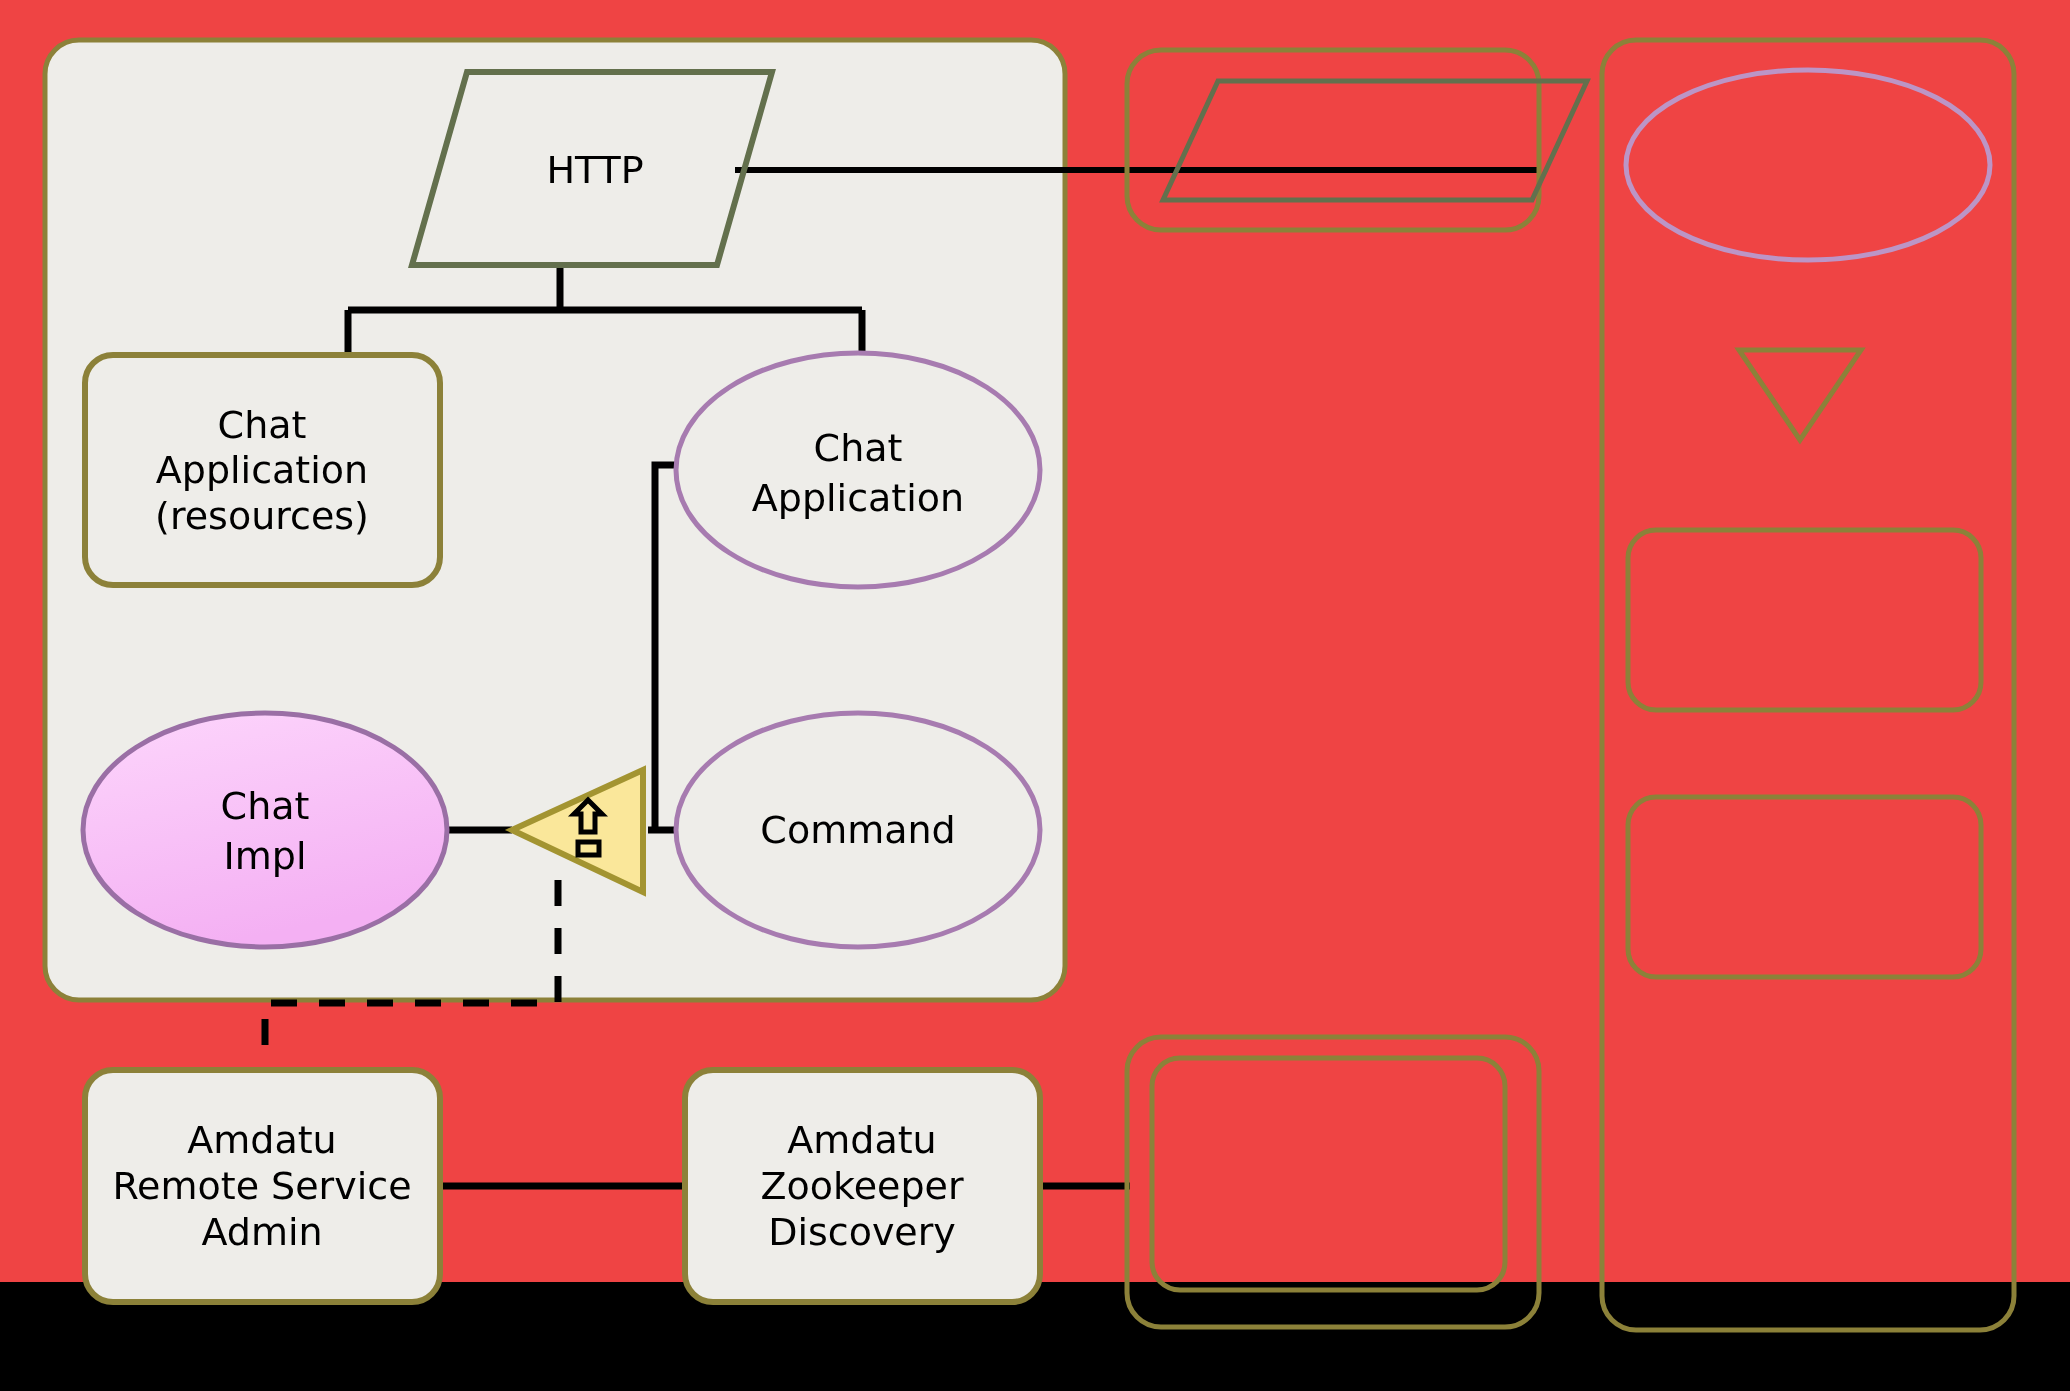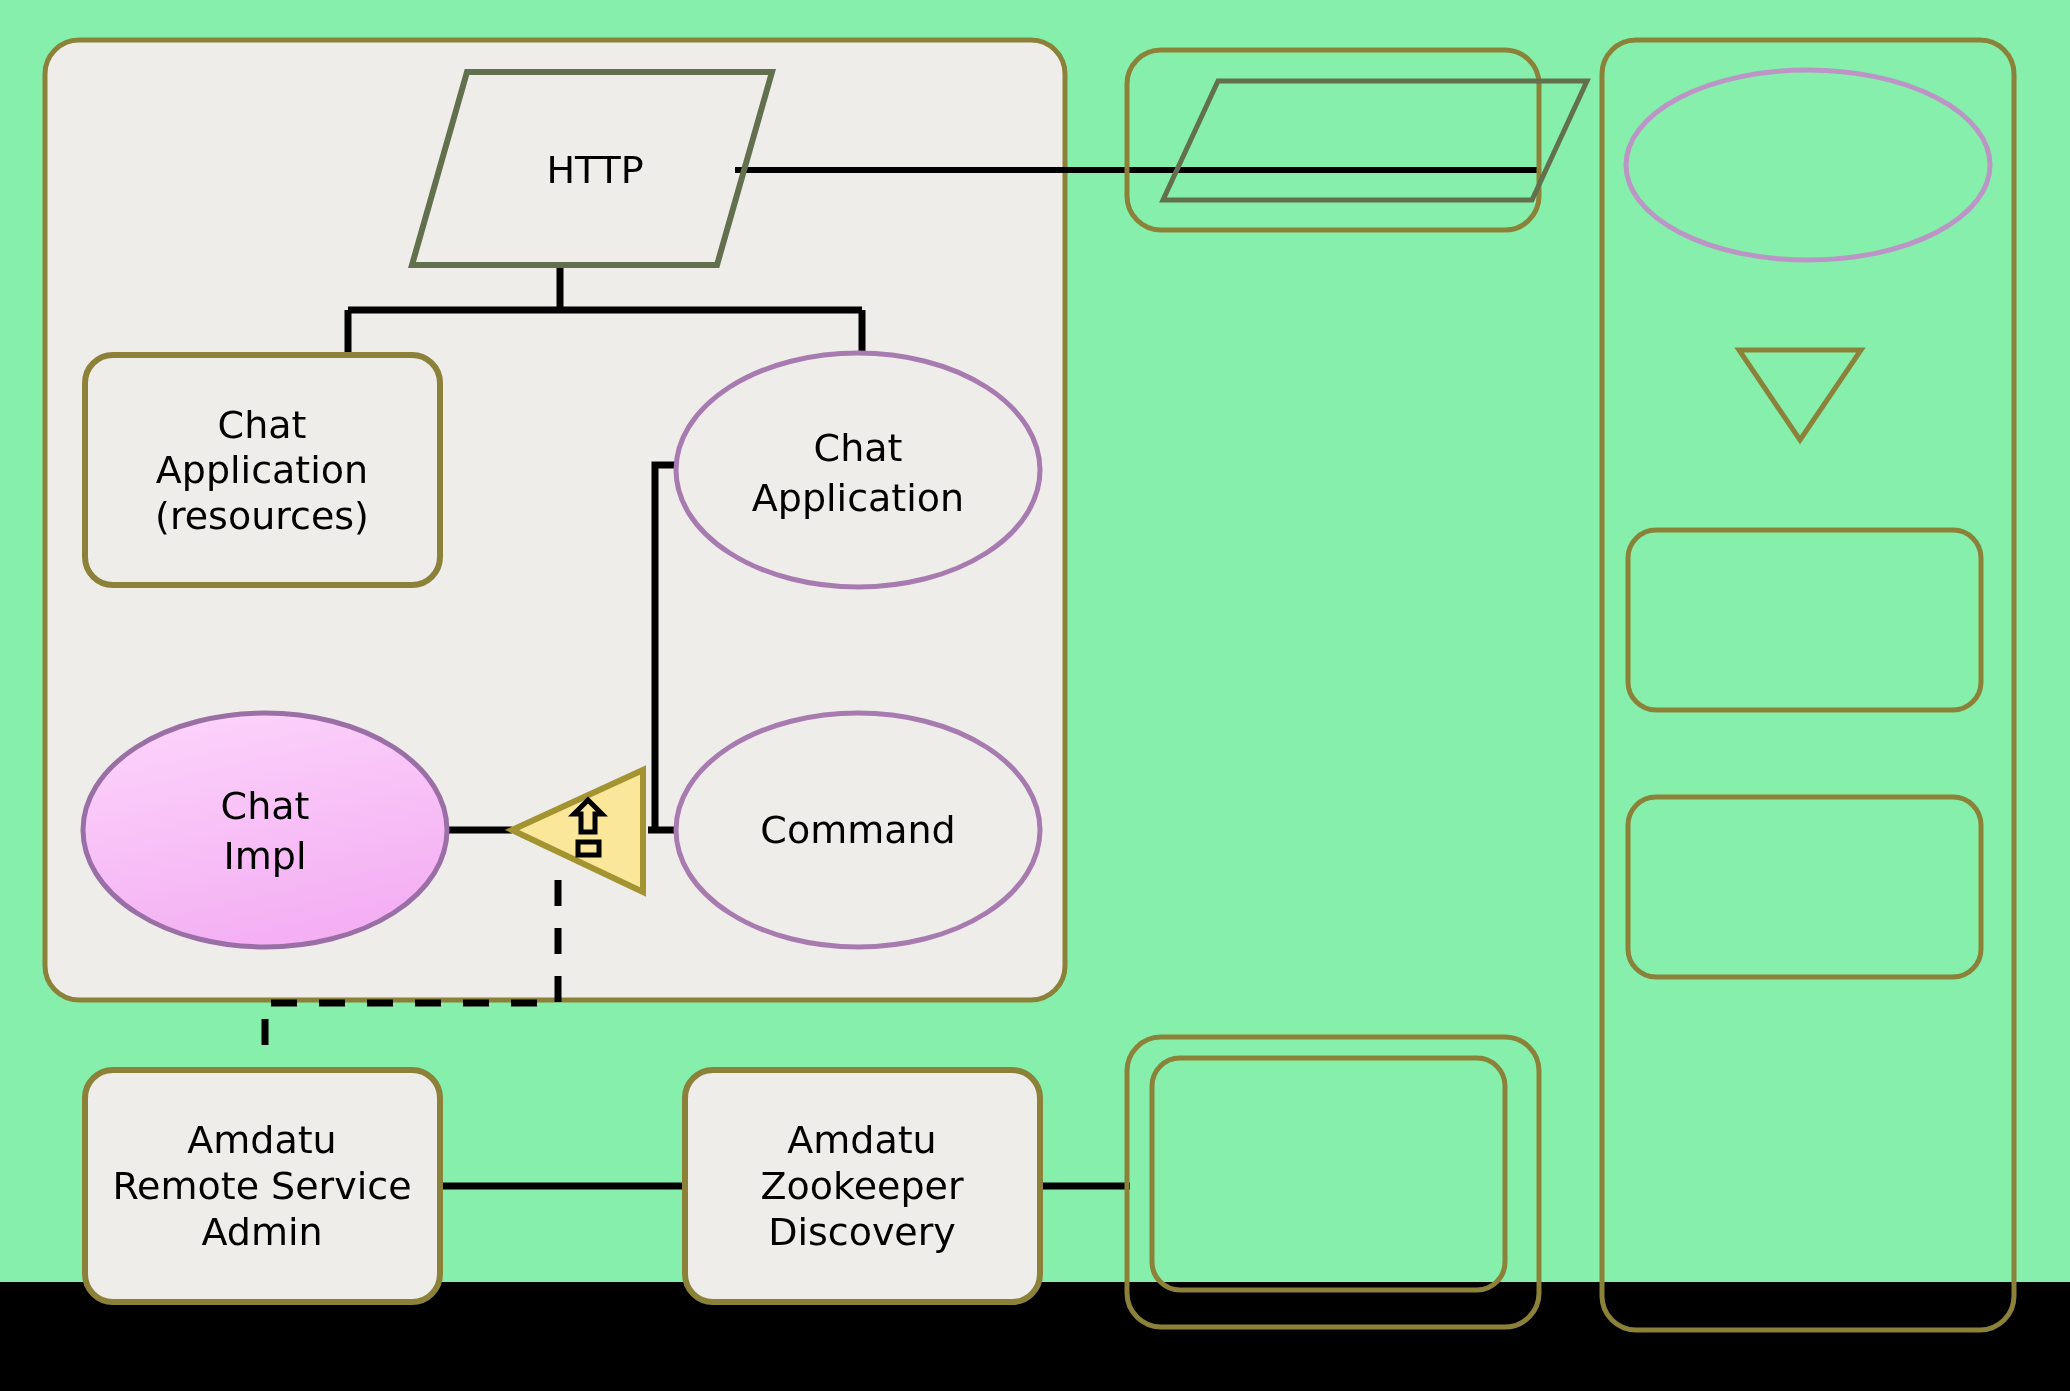--- a/index.html
+++ b/index.html
@@ -11,21 +11,21 @@
   body {
     width: 2070px;
     height: 1391px;
     overflow: hidden;
     font-family: "DejaVu Sans", sans-serif;
   }
   #stage {
     position: relative;
     width: 2070px;
     height: 1282px;
-    background: #86efac;
+    background: #ef4444;
   }
   #stage svg {
     position: absolute;
     top: 0;
     left: 0;
     display: block;
   }
   text {
     font-family: "DejaVu Sans", sans-serif;
     fill: #000000;

